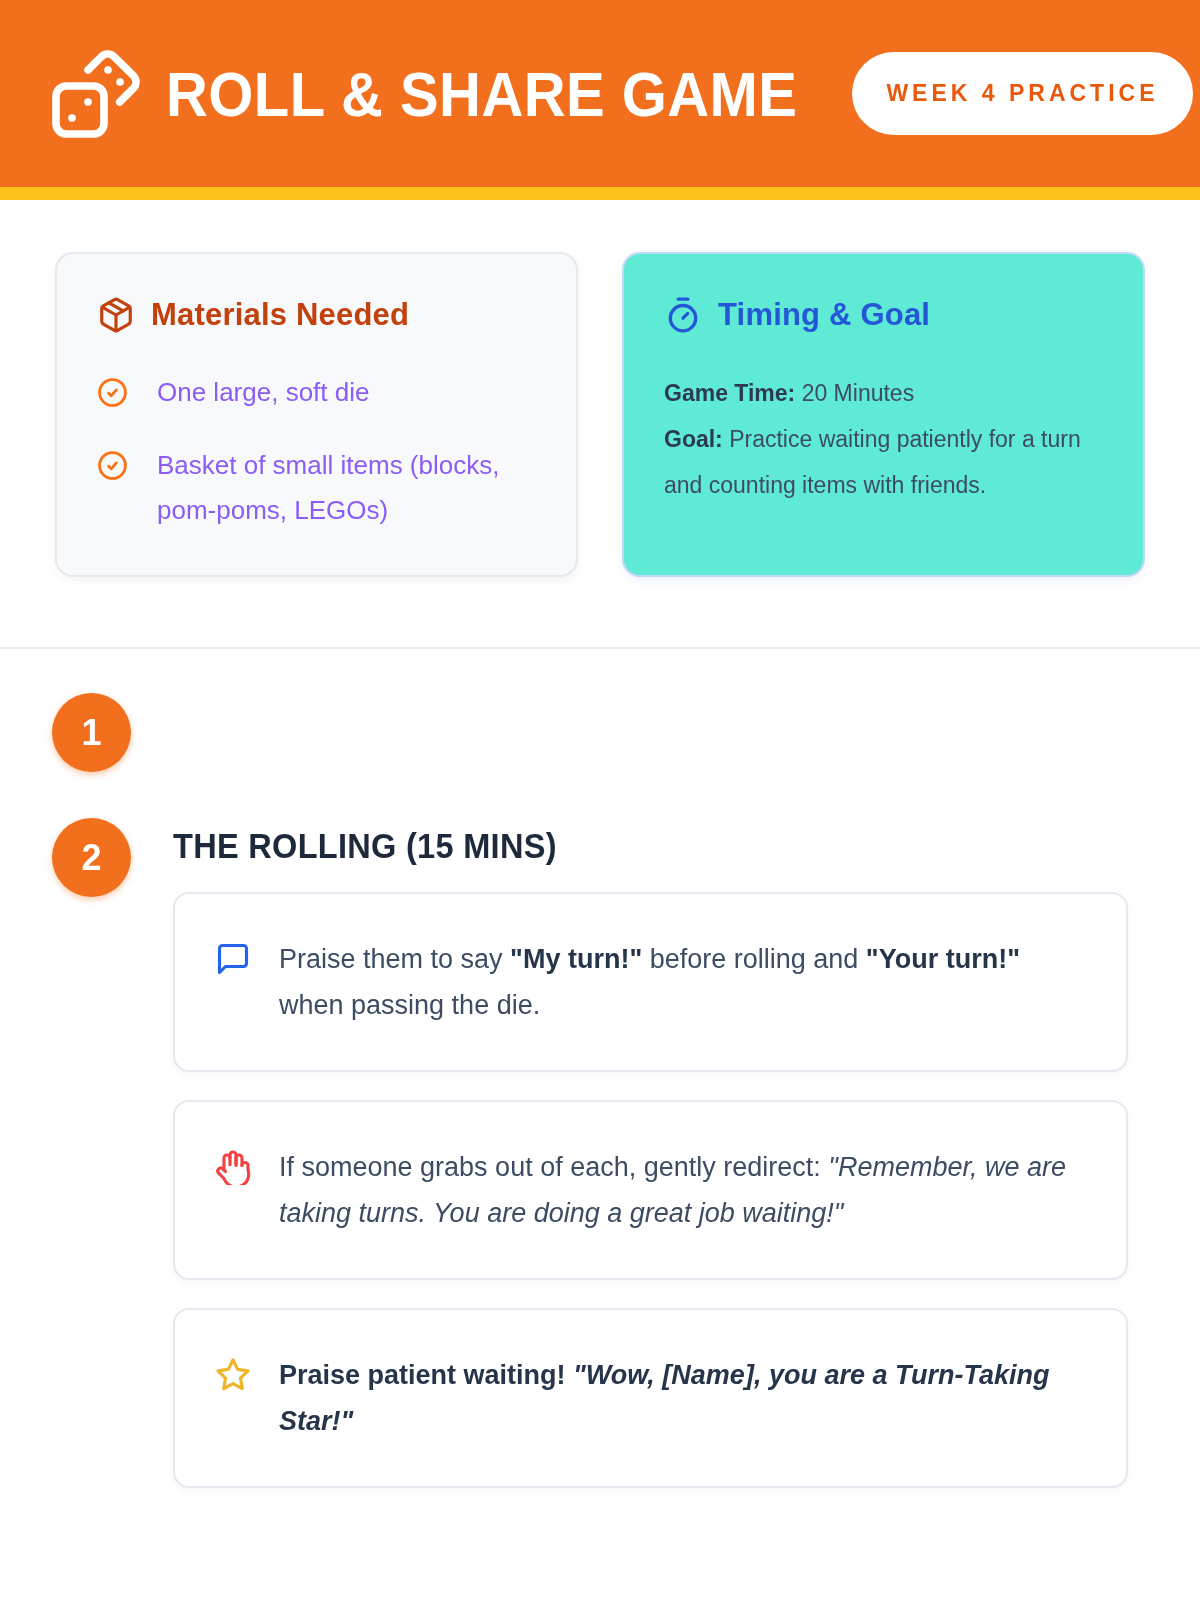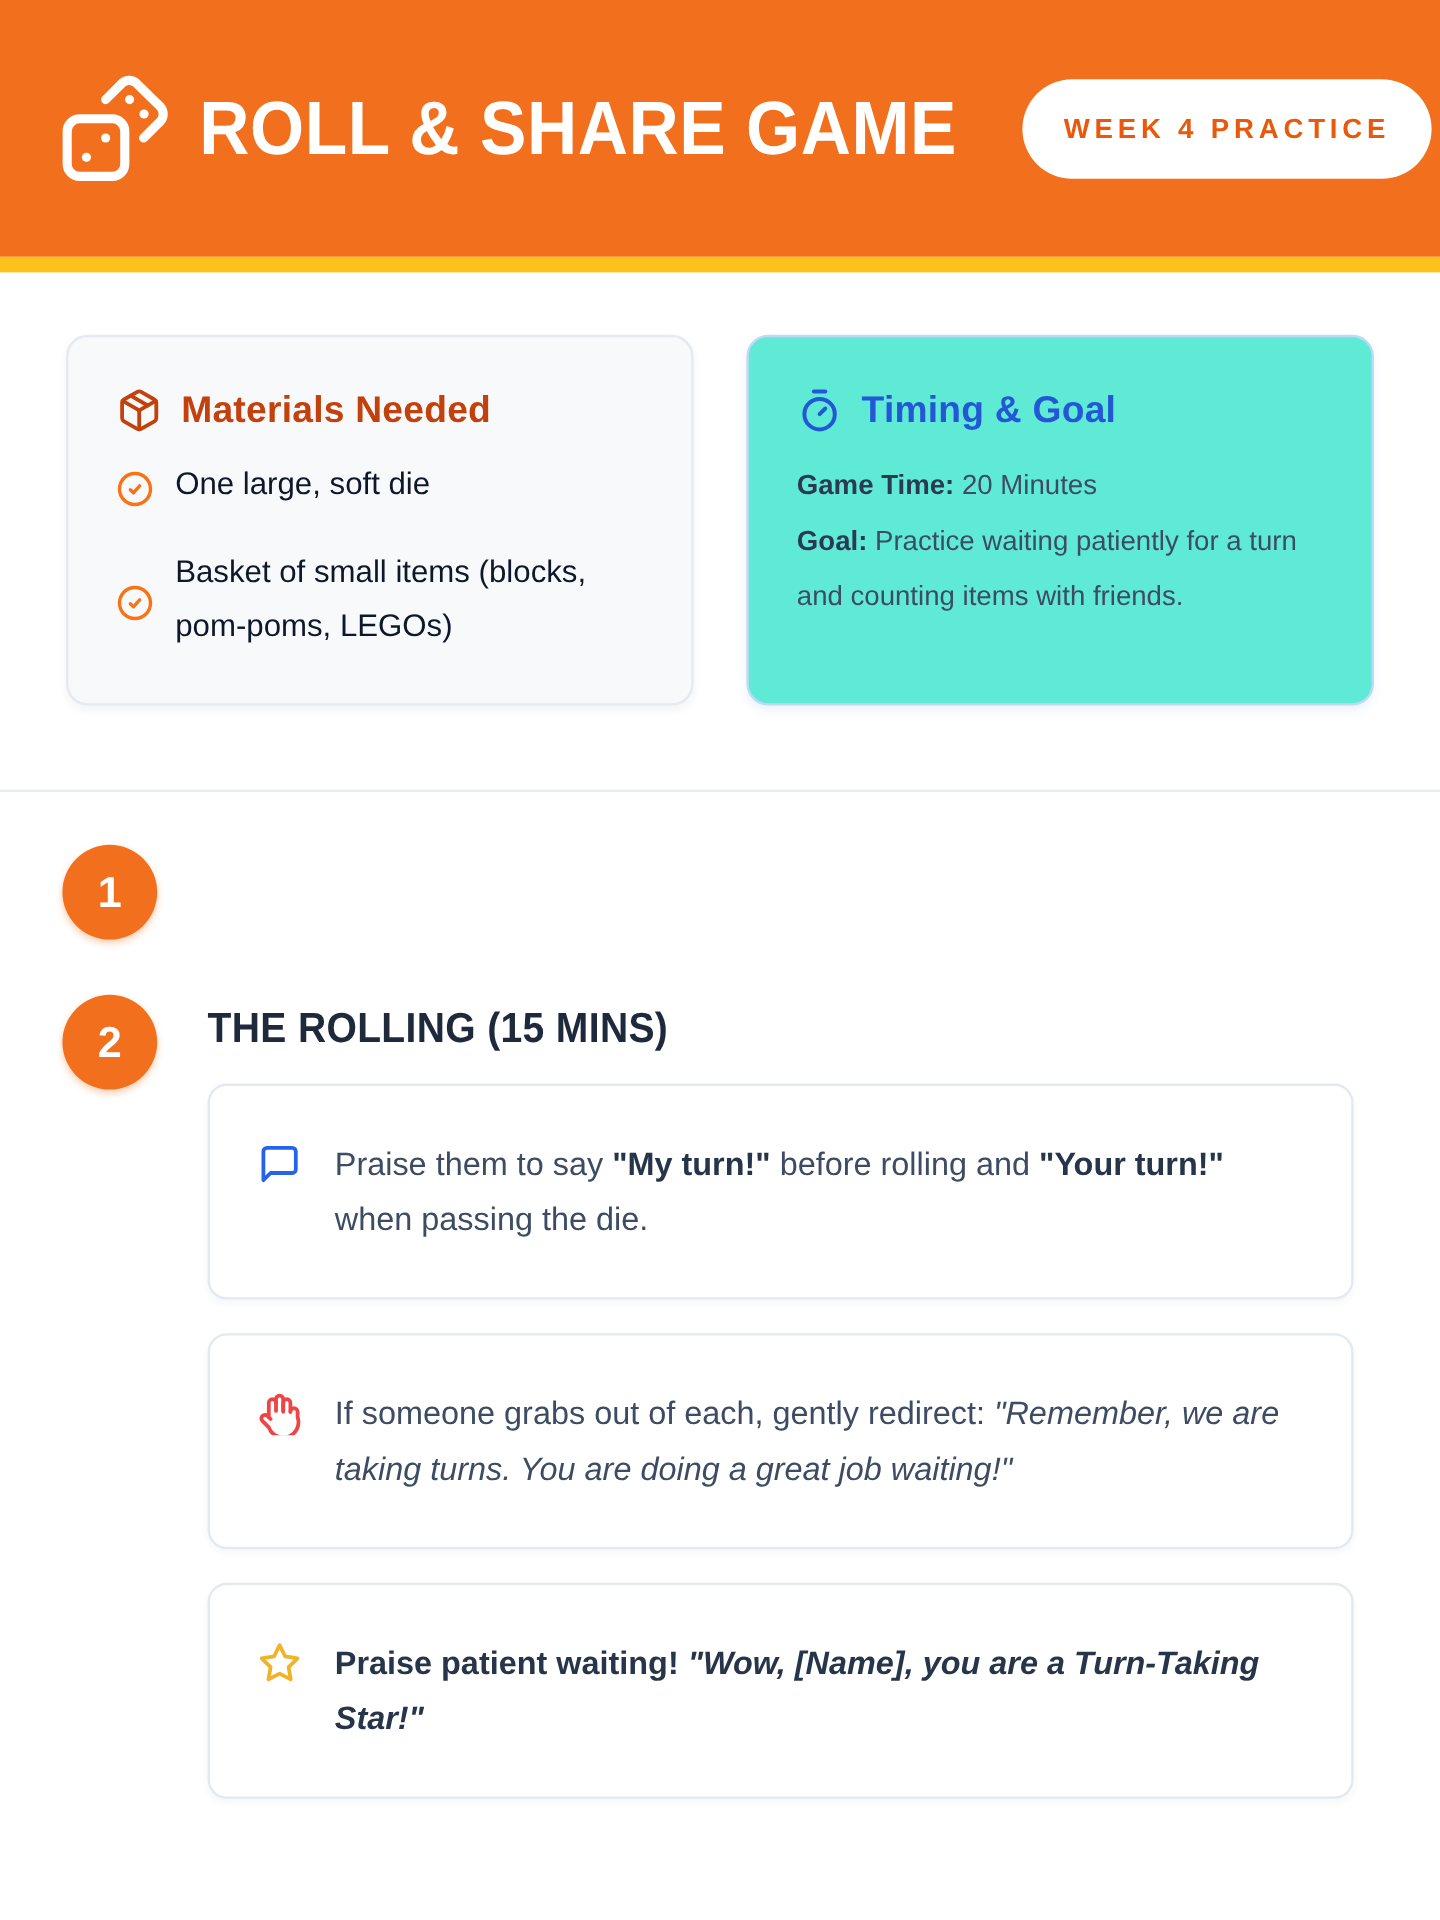--- a/index.html
+++ b/index.html
@@ -8,21 +8,21 @@
     height: 1600px;
     overflow: hidden;
     background: #ffffff;
     font-family: "Liberation Sans", "DejaVu Sans", sans-serif;
     color: #42526B;
   }
 
   
   .header {
     background: #F2701D;
-    height: 214px;
+    height: 187px;
     display: flex;
     align-items: center;
     padding: 0 72px 0 48px;
   }
   .header-stripe { height: 13px; background: #FBC21C; }
   .dice-wrap { width: 96px; height: 96px; flex: 0 0 auto; }
   .header-title {
     color: #ffffff;
     font-size: 63px;
     font-weight: 900;
@@ -59,28 +59,28 @@
   .card-materials {
     background: #F7F9FB;
     border: 2px solid #E5EAF0;
     box-shadow: 0 4px 8px rgba(30,41,59,0.05);
   }
   .card-timing {
     background: #5eead4;
     border: 2px solid #BFD9F8;
     box-shadow: 0 4px 8px rgba(37,99,235,0.08);
   }
-  .card-title-row { display: flex; align-items: center; gap: 16px; margin-bottom: 20px; }
+  .card-title-row { display: flex; align-items: center; gap: 16px; margin-bottom: 36px; }
   .card-title { font-size: 31px; font-weight: 800; letter-spacing: 0.2px; }
   .card-materials .card-title { color: #C2410C; }
   .card-timing .card-title { color: #2457D6; }
   .title-icon { width: 38px; height: 38px; flex: 0 0 auto; }
 
   .materials-list { list-style: none; display: flex; flex-direction: column; gap: 28px; }
-  .materials-item { display: flex; gap: 18px; font-size: 26px; line-height: 45px; color: #0f172a; align-items: center; }
+  .materials-item { display: flex; gap: 29px; font-size: 26px; line-height: 45px; color: #8b5cf6; }
   .check-icon { width: 31px; height: 31px; flex: 0 0 auto; margin-top: 7px; }
 
   .timing-body { font-size: 23px; line-height: 46px; color: #3D4C63; }
   .bold-label { font-weight: 800; color: #2B3A52; }
 
   
   .steps-section { padding: 42px 72px 0 52px; }
   .step { display: flex; gap: 42px; }
   .step + .step { margin-top: 44px; }
   .step-circle {

